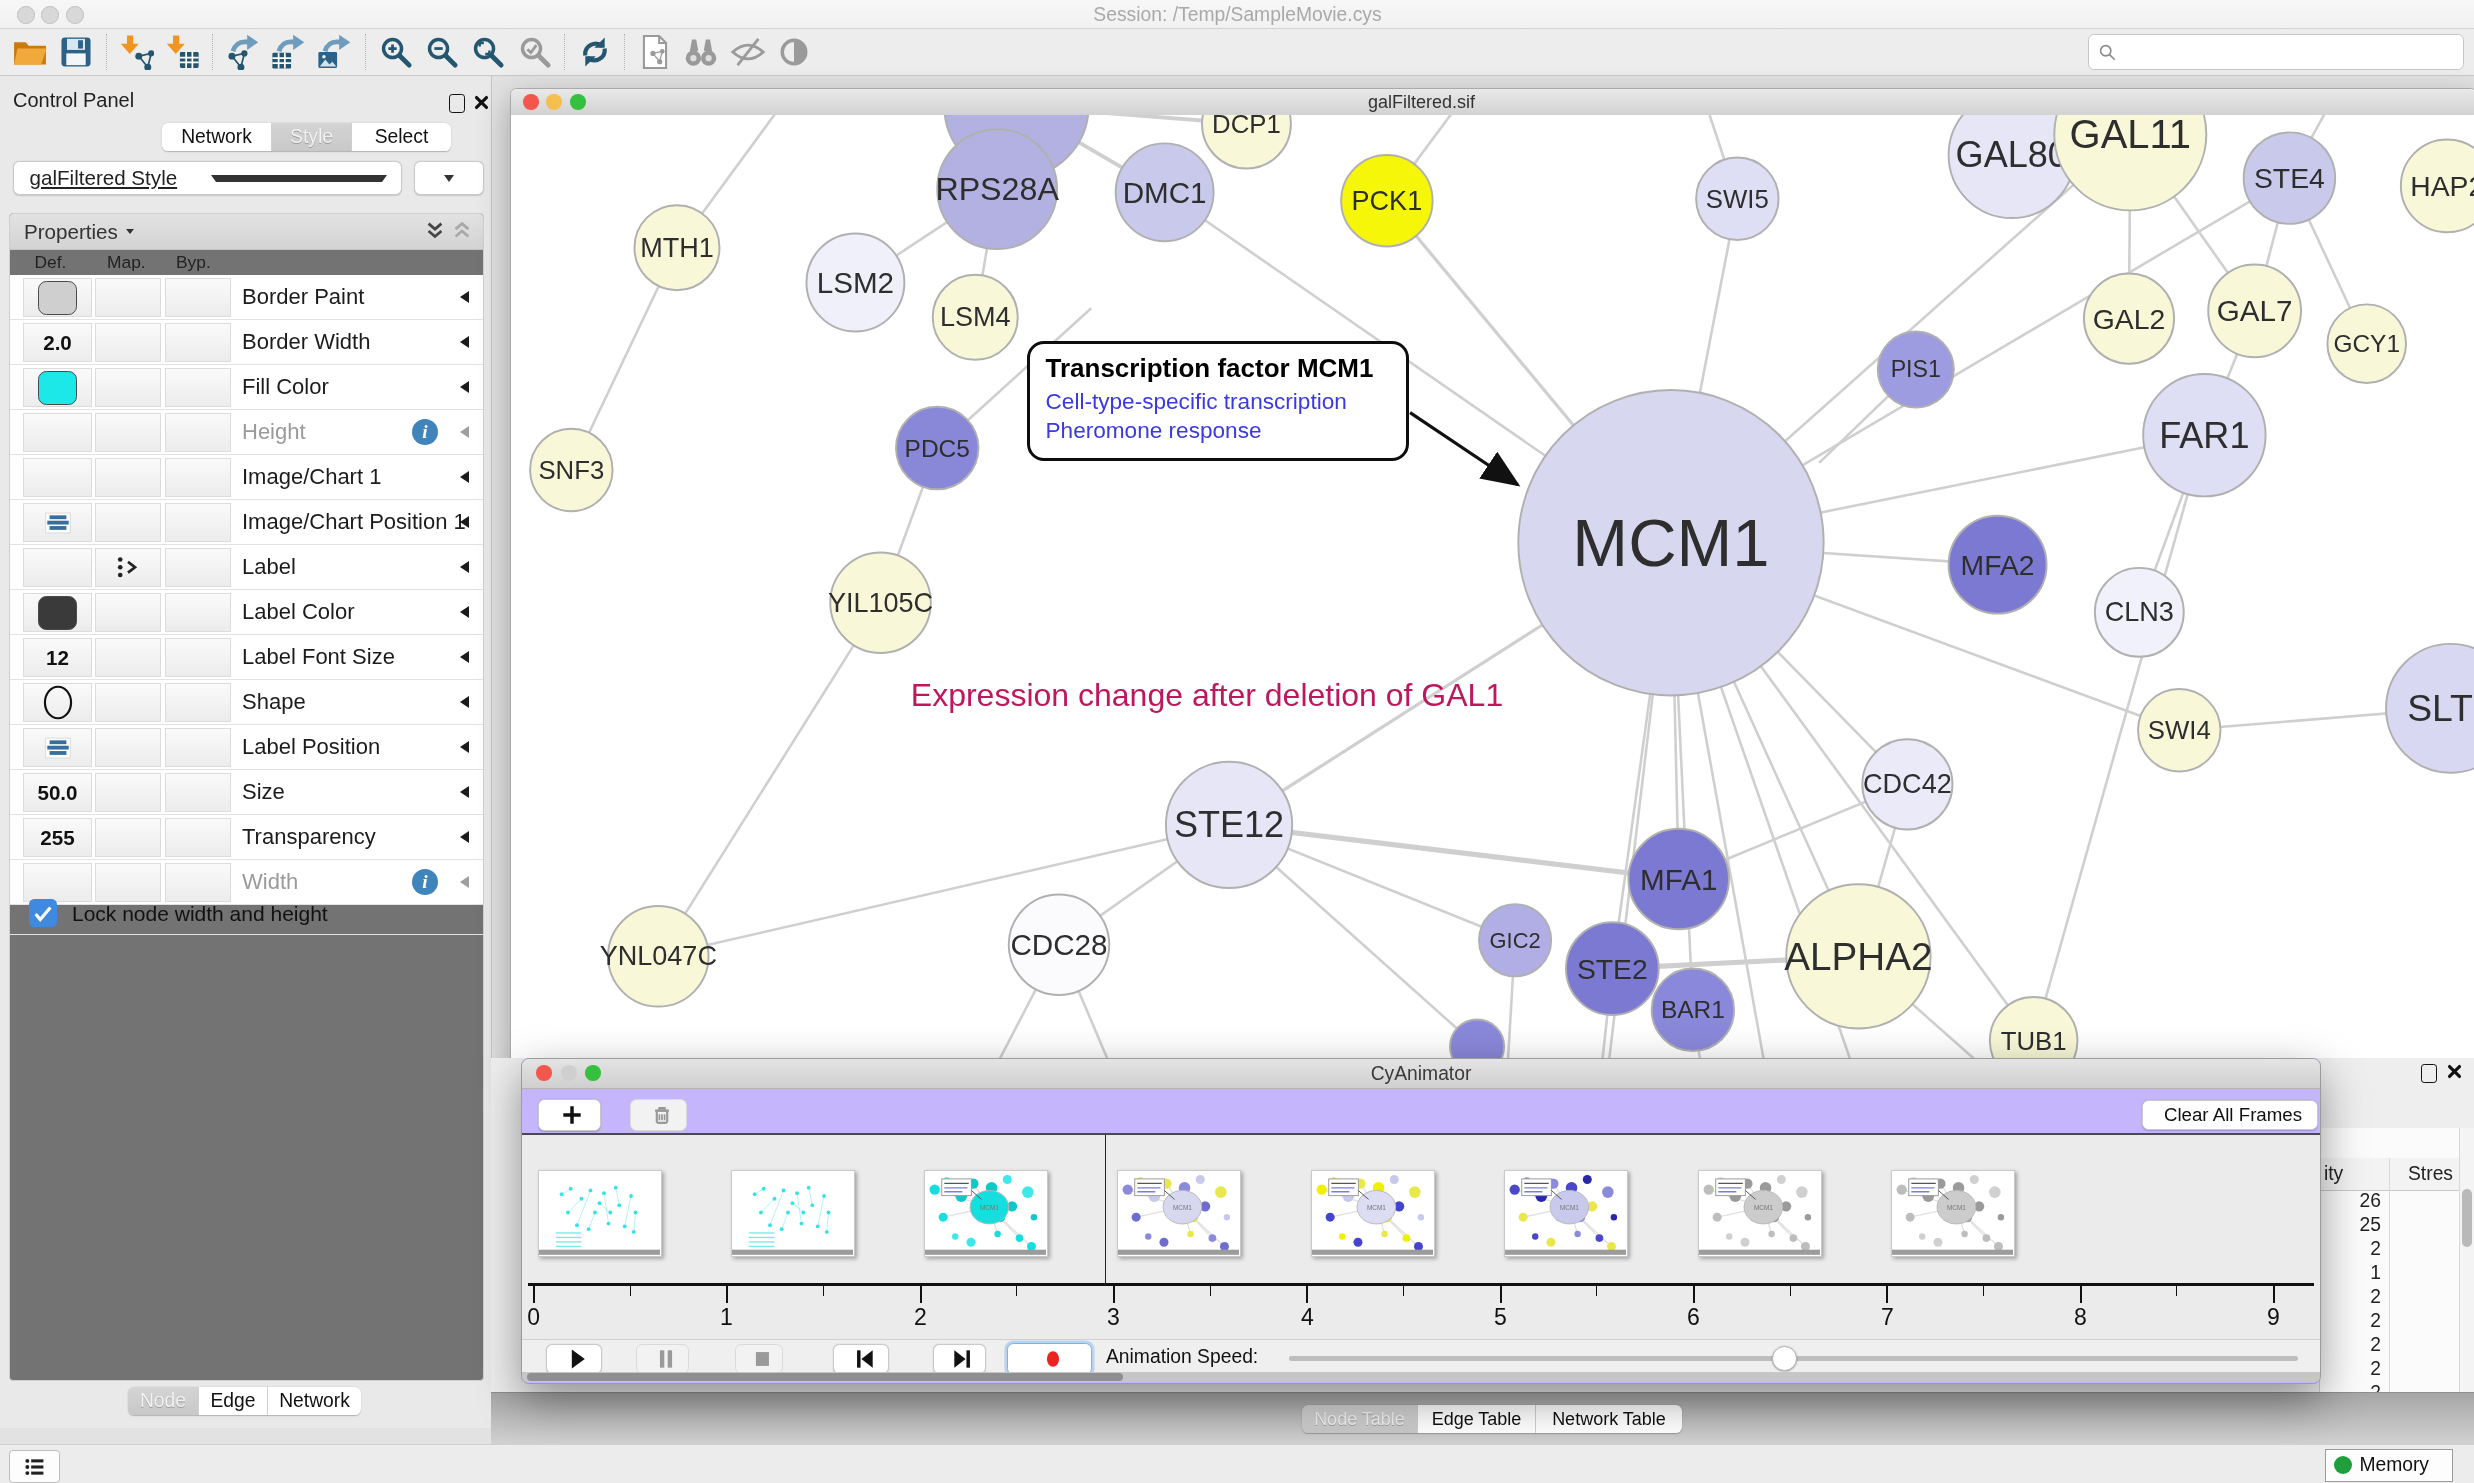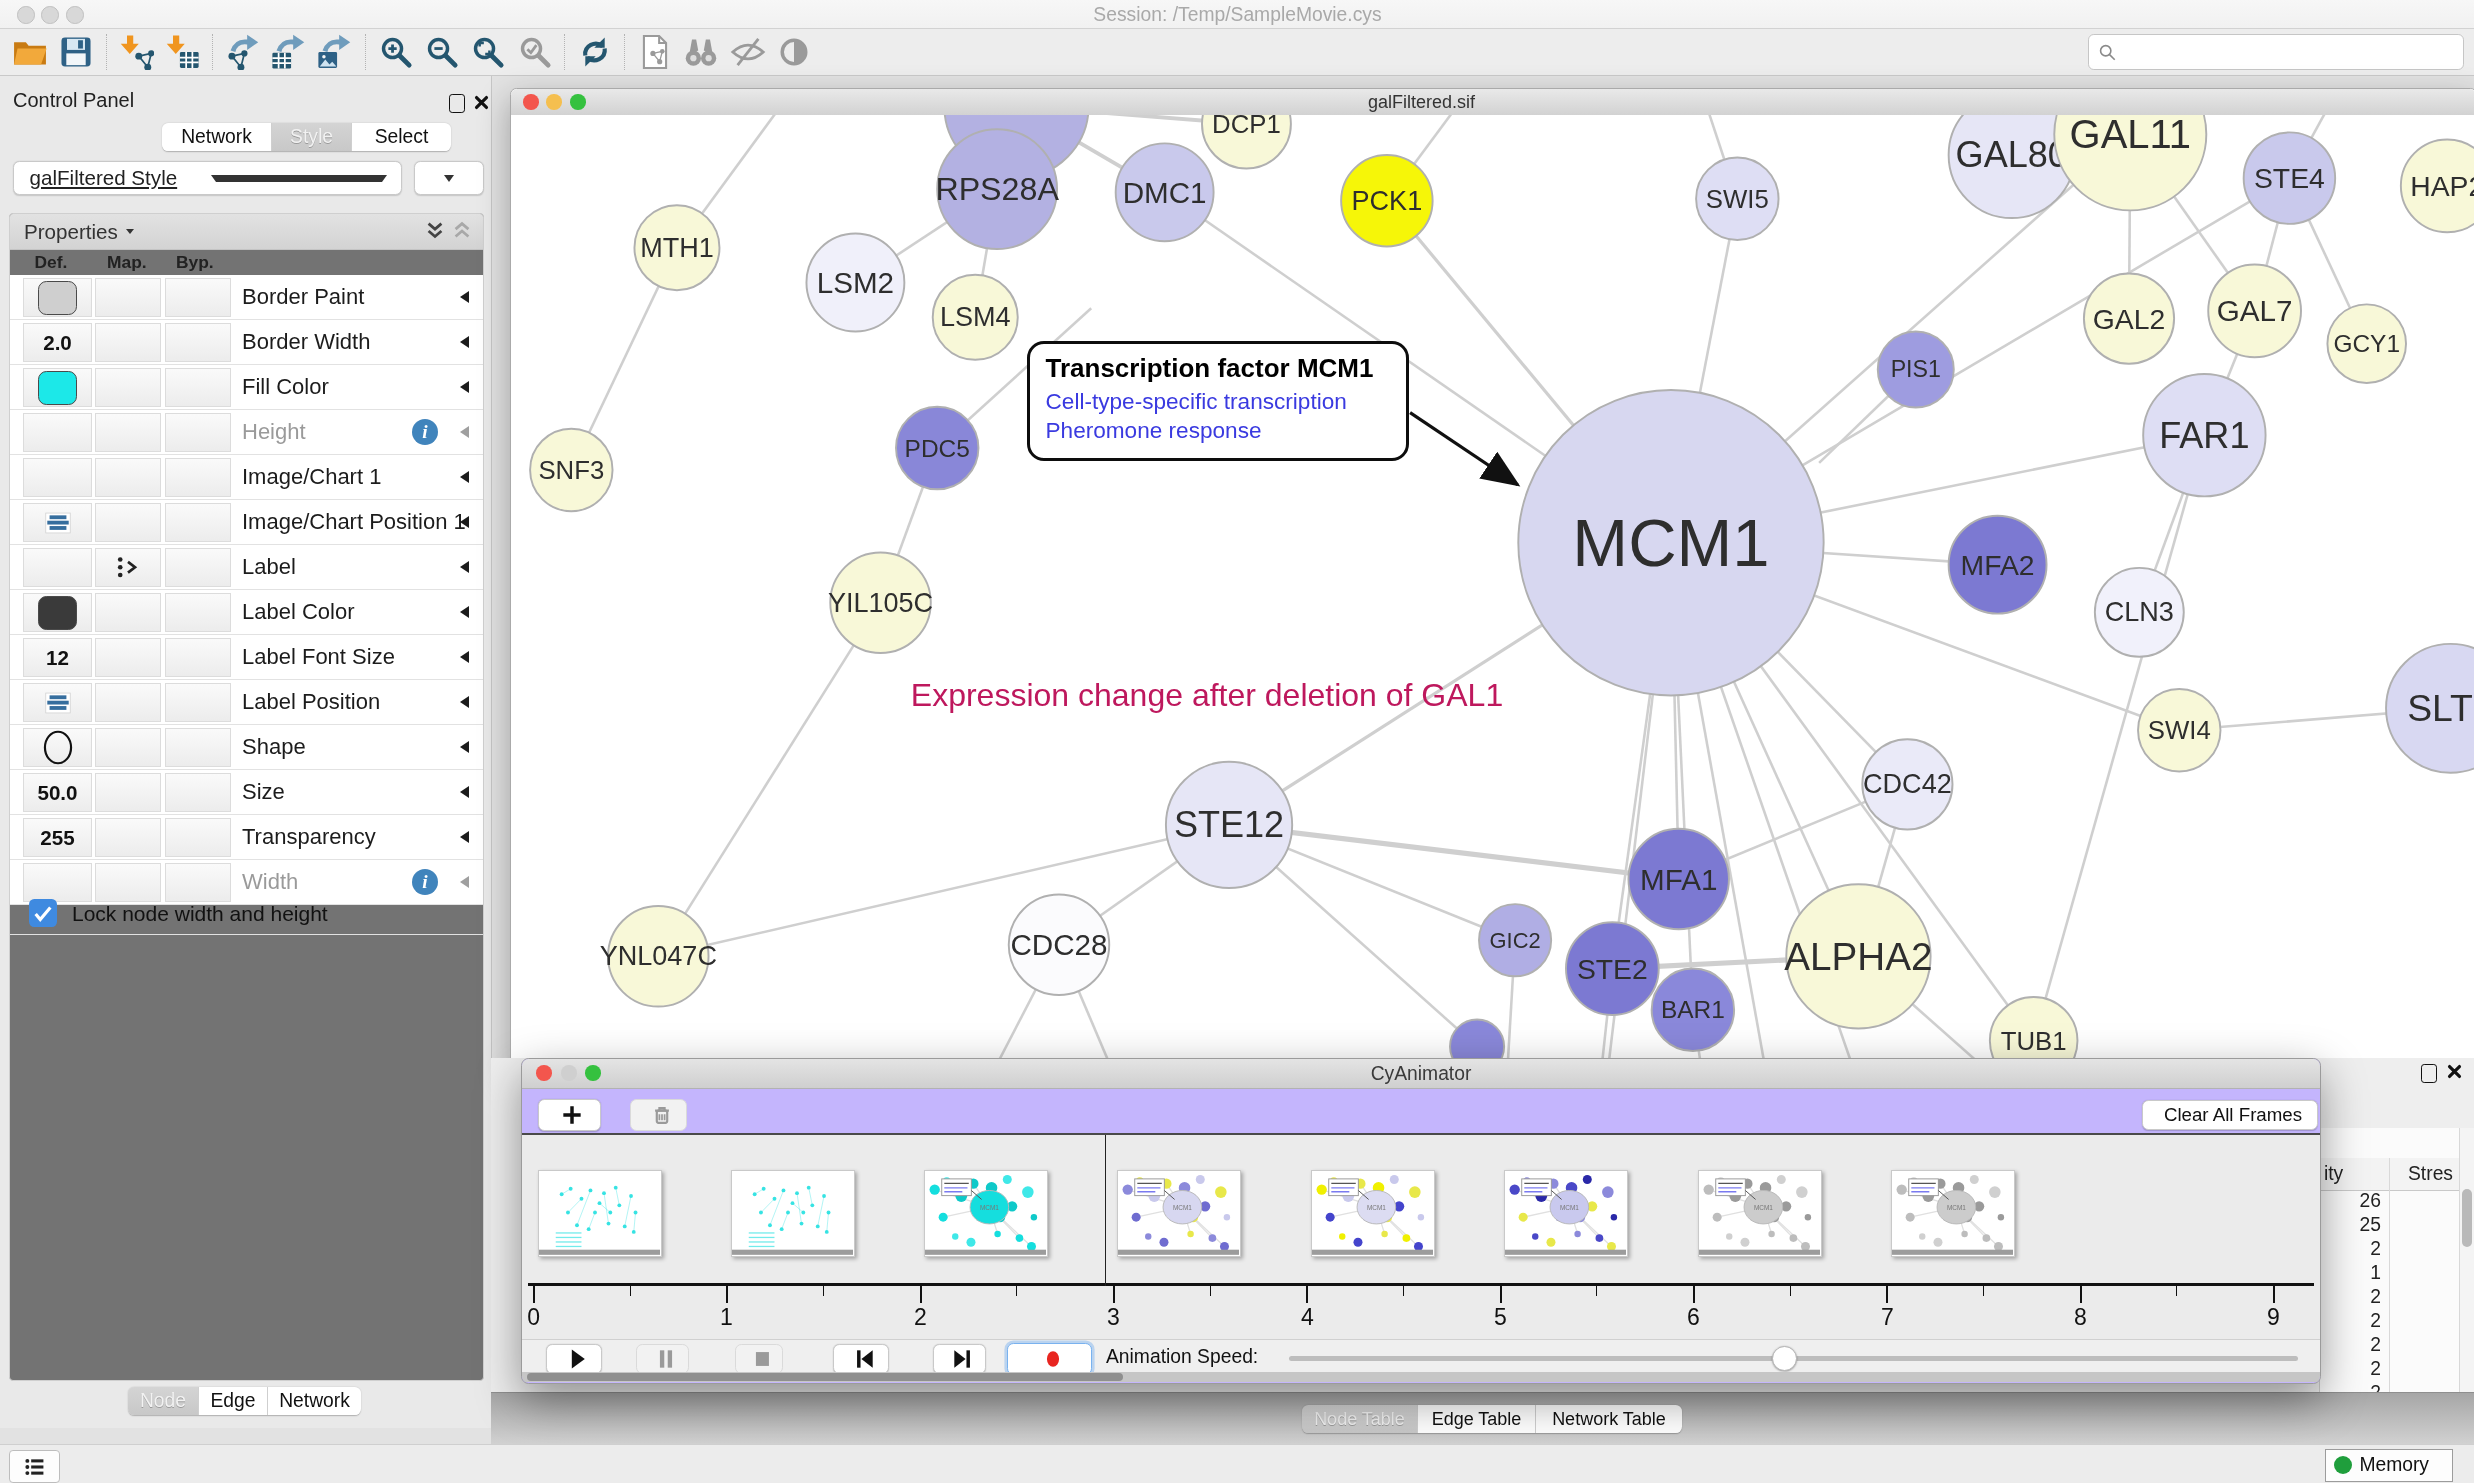--- a/index.html
+++ b/index.html
@@ -42,21 +42,21 @@
     box-shadow:0 0.6px 1.3px rgba(0,0,0,.15);}
   #style-menu-btn .caret{margin:0;}
   #props{position:absolute;left:9px;top:137px;width:473px;height:1166px;background:#737373;
     border:0.6px solid #cfcfcf;border-radius:3.9px;overflow:hidden;}
   #props-header{position:absolute;left:0;top:0;right:0;height:35px;background:linear-gradient(#e2e2e2,#d3d3d3);
     border-bottom:0.6px solid #c4c4c4;display:flex;align-items:center;}
   #props-header span{font-size:20.6px;color:#333;margin-left:14px;}
   #props-header .caret{border-top-width:5.8px;border-left-width:4.5px;border-right-width:4.5px;margin-left:7.7px;}
   .chev{position:absolute;width:22px;height:22px;top:6.4px;}
   #props-cols{position:absolute;top:35px;left:0;right:0;height:26px;border-bottom:1.3px solid #8a8a8a;}
-  #props-cols span{position:absolute;top:2.6px;font-size:17.4px;font-weight:bold;color:#222;}
+  #props-cols span{position:absolute;top:2.6px;font-size:17.4px;font-weight:normal;color:#222;}
   #prop-rows{position:absolute;top:61px;left:0;right:0;}
   .prop-row{position:relative;height:44px;border-bottom:0.6px solid #e2e2e2;background:#fff;}
   .pcell{position:absolute;top:3.2px;height:37px;background:linear-gradient(#fafafa,#ececec);
     border:0.6px solid #dcdcdc;display:flex;align-items:center;justify-content:center;}
   .pc1{left:13px;width:67px;} .pc2{left:85px;width:64px;} .pc3{left:155px;width:64px;}
   .swatch{width:37px;height:32px;border:1.3px solid #4a4a4a;border-radius:8.4px;}
   .defval{font-size:20.6px;font-weight:bold;color:#111;}
   .prop-label{position:absolute;left:232px;top:0;line-height:44px;font-size:22px;color:#1c1c1c;}
   .prop-label.dim{color:#9a9a9a;}
   .larrow{position:absolute;right:14px;top:15.5px;width:0;height:0;border-top:6.4px solid transparent;
@@ -405,41 +405,41 @@
             <div class="pcell pc1">
               <span class="defval">12</span>
             </div>
             <div class="pcell pc2"></div>
             <div class="pcell pc3"></div>
             <span class="prop-label">Label Font Size</span>
             <span class="larrow"></span>
           </div>
           <div class="prop-row">
             <div class="pcell pc1">
+              <svg viewBox="0 0 60 68" width="34" height="37">
+                <ellipse cx="30" cy="34" rx="24" ry="29" fill="none" stroke="#111" stroke-width="4"></ellipse>
+              </svg>
+            </div>
+            <div class="pcell pc2"></div>
+            <div class="pcell pc3"></div>
+            <span class="prop-label">Shape</span>
+            <span class="larrow"></span>
+          </div>
+          <div class="prop-row">
+            <div class="pcell pc1">
               <svg viewBox="0 0 34 28" width="26" height="22">
                 <rect x="1" y="1" width="32" height="26" fill="#fff" stroke="#d0d0d0"></rect>
                 <rect x="6" y="4" width="22" height="5" fill="#366e9e"></rect>
                 <rect x="3" y="11" width="28" height="5" fill="#366e9e"></rect>
                 <rect x="6" y="18" width="22" height="5" fill="#366e9e"></rect>
               </svg>
             </div>
             <div class="pcell pc2"></div>
             <div class="pcell pc3"></div>
             <span class="prop-label">Label Position</span>
-            <span class="larrow"></span>
-          </div>
-          <div class="prop-row">
-            <div class="pcell pc1">
-              <svg viewBox="0 0 60 68" width="34" height="37">
-                <ellipse cx="30" cy="34" rx="24" ry="29" fill="none" stroke="#111" stroke-width="4"></ellipse>
-              </svg>
-            </div>
-            <div class="pcell pc2"></div>
-            <div class="pcell pc3"></div>
-            <span class="prop-label">Shape</span>
             <span class="larrow"></span>
           </div>
           <div class="prop-row">
             <div class="pcell pc1">
               <span class="defval">50.0</span>
             </div>
             <div class="pcell pc2"></div>
             <div class="pcell pc3"></div>
             <span class="prop-label">Size</span>
             <span class="larrow"></span>

